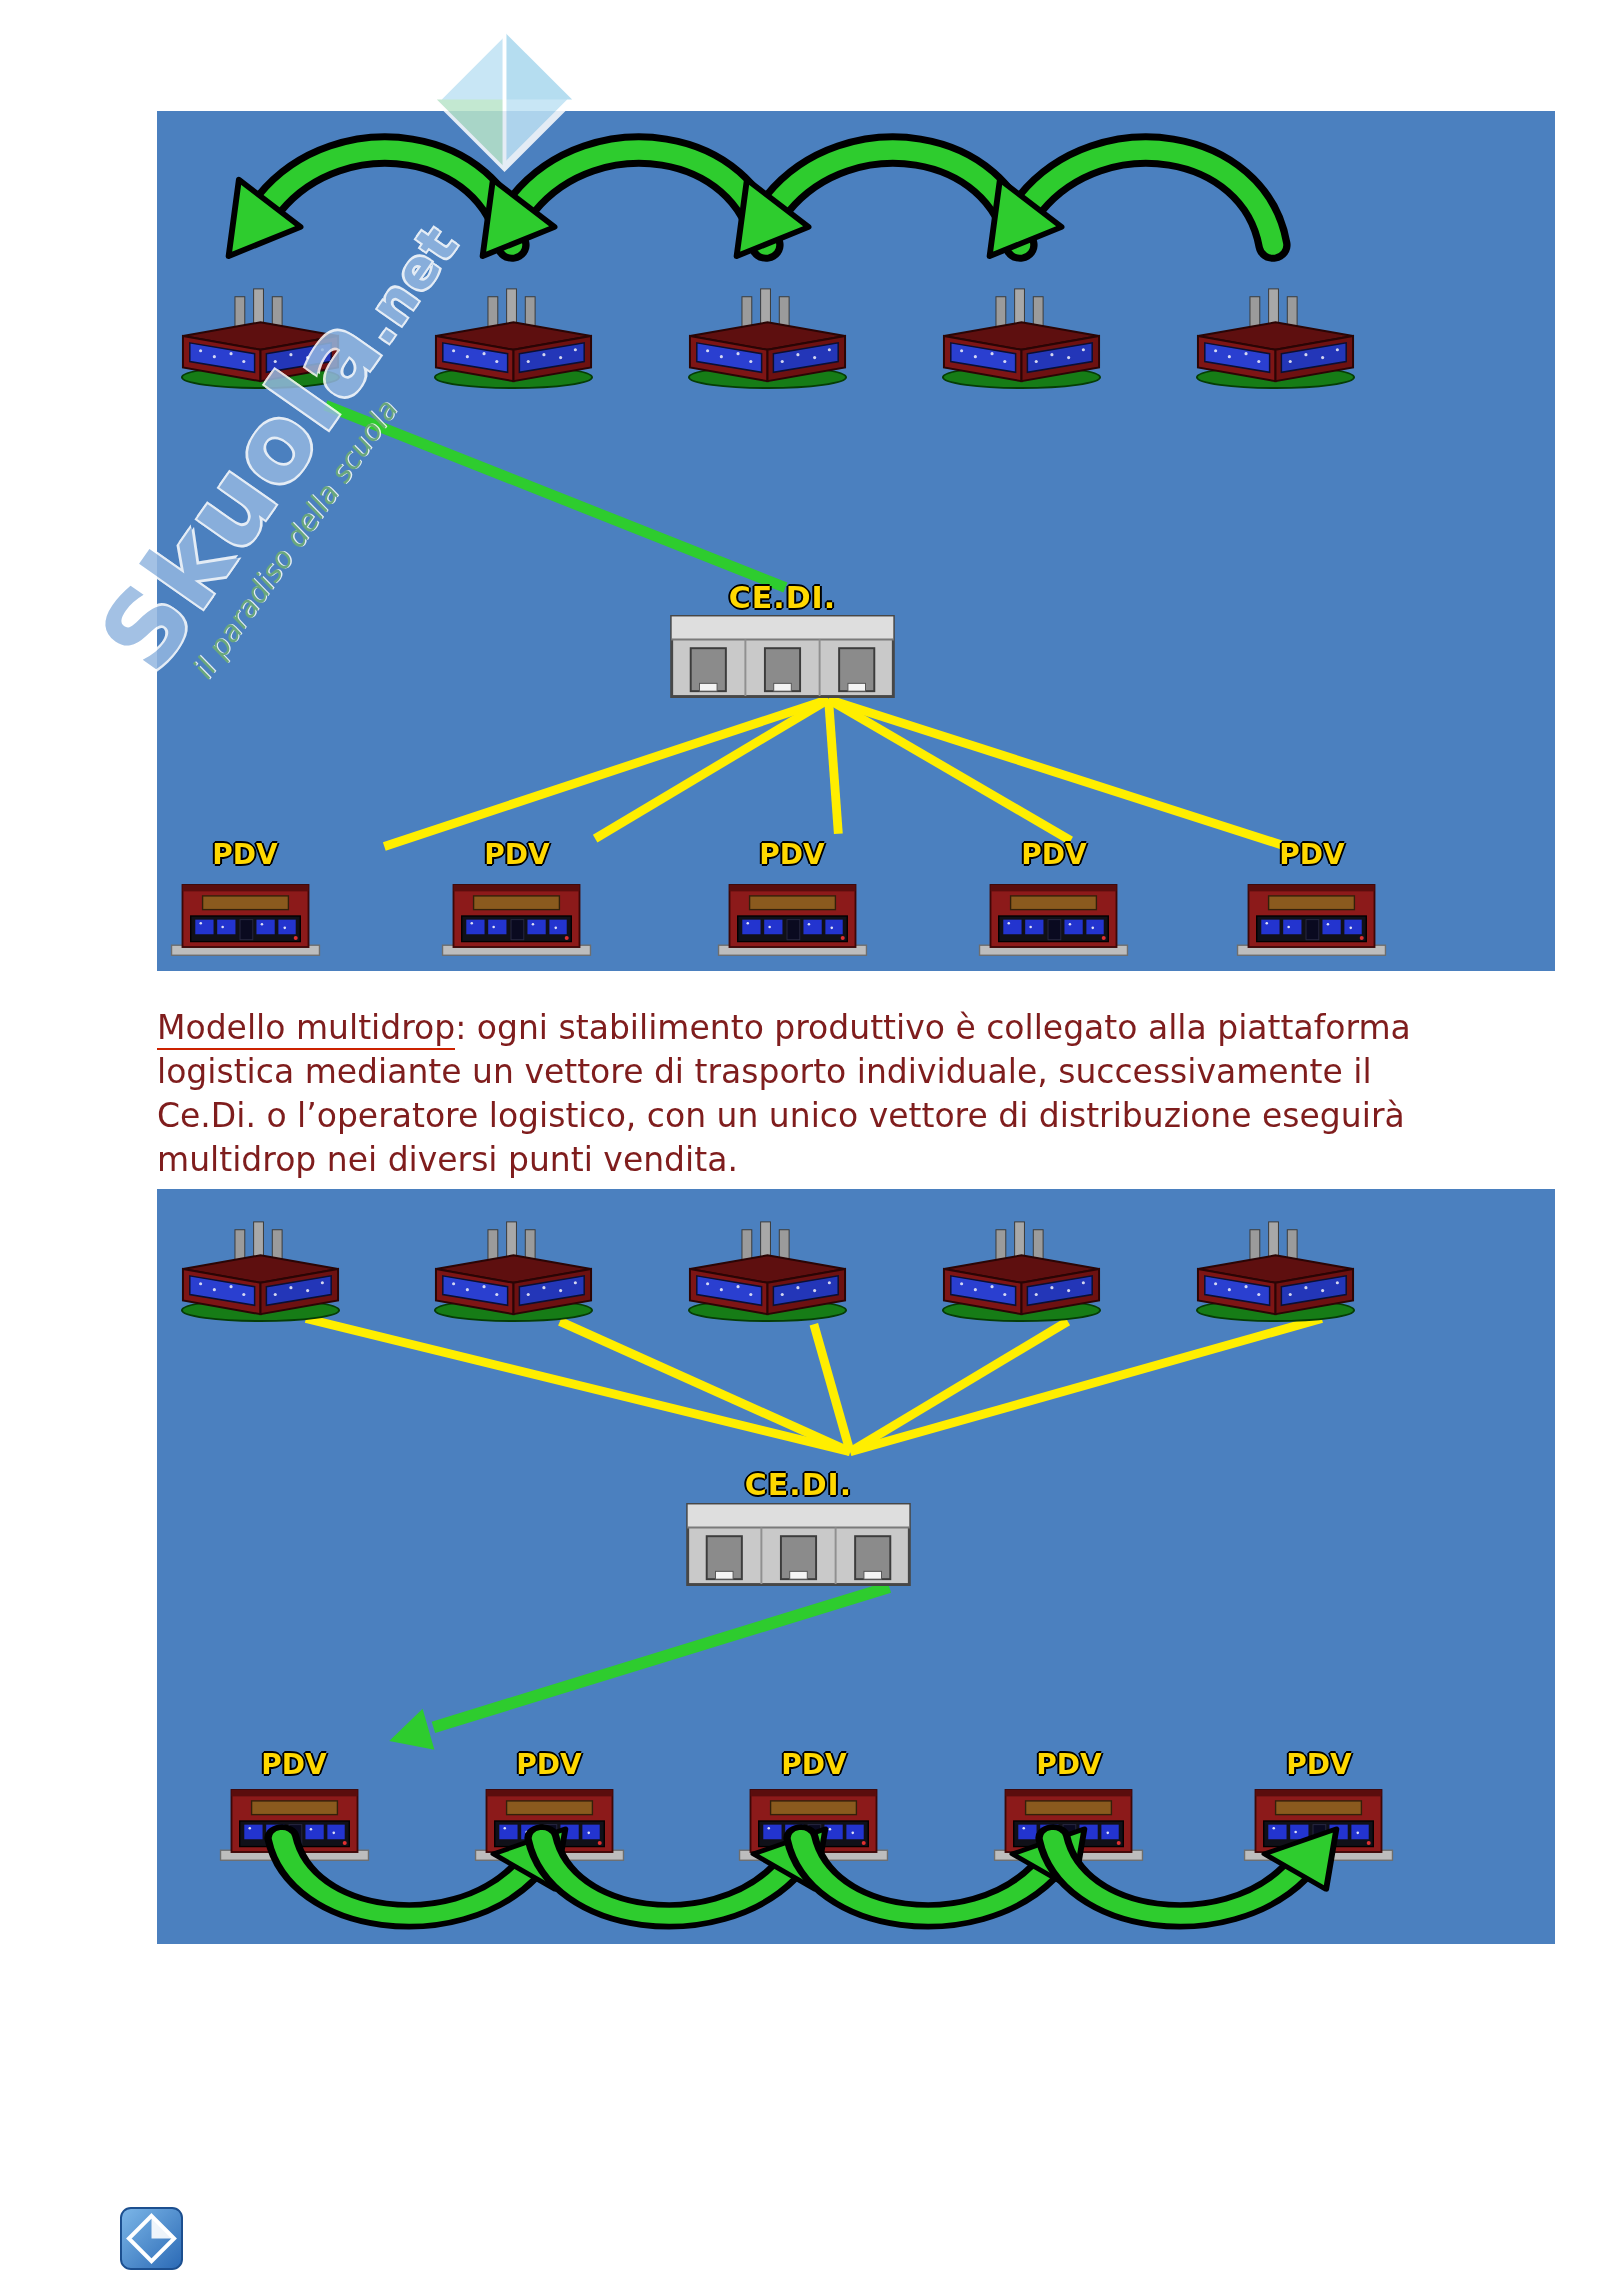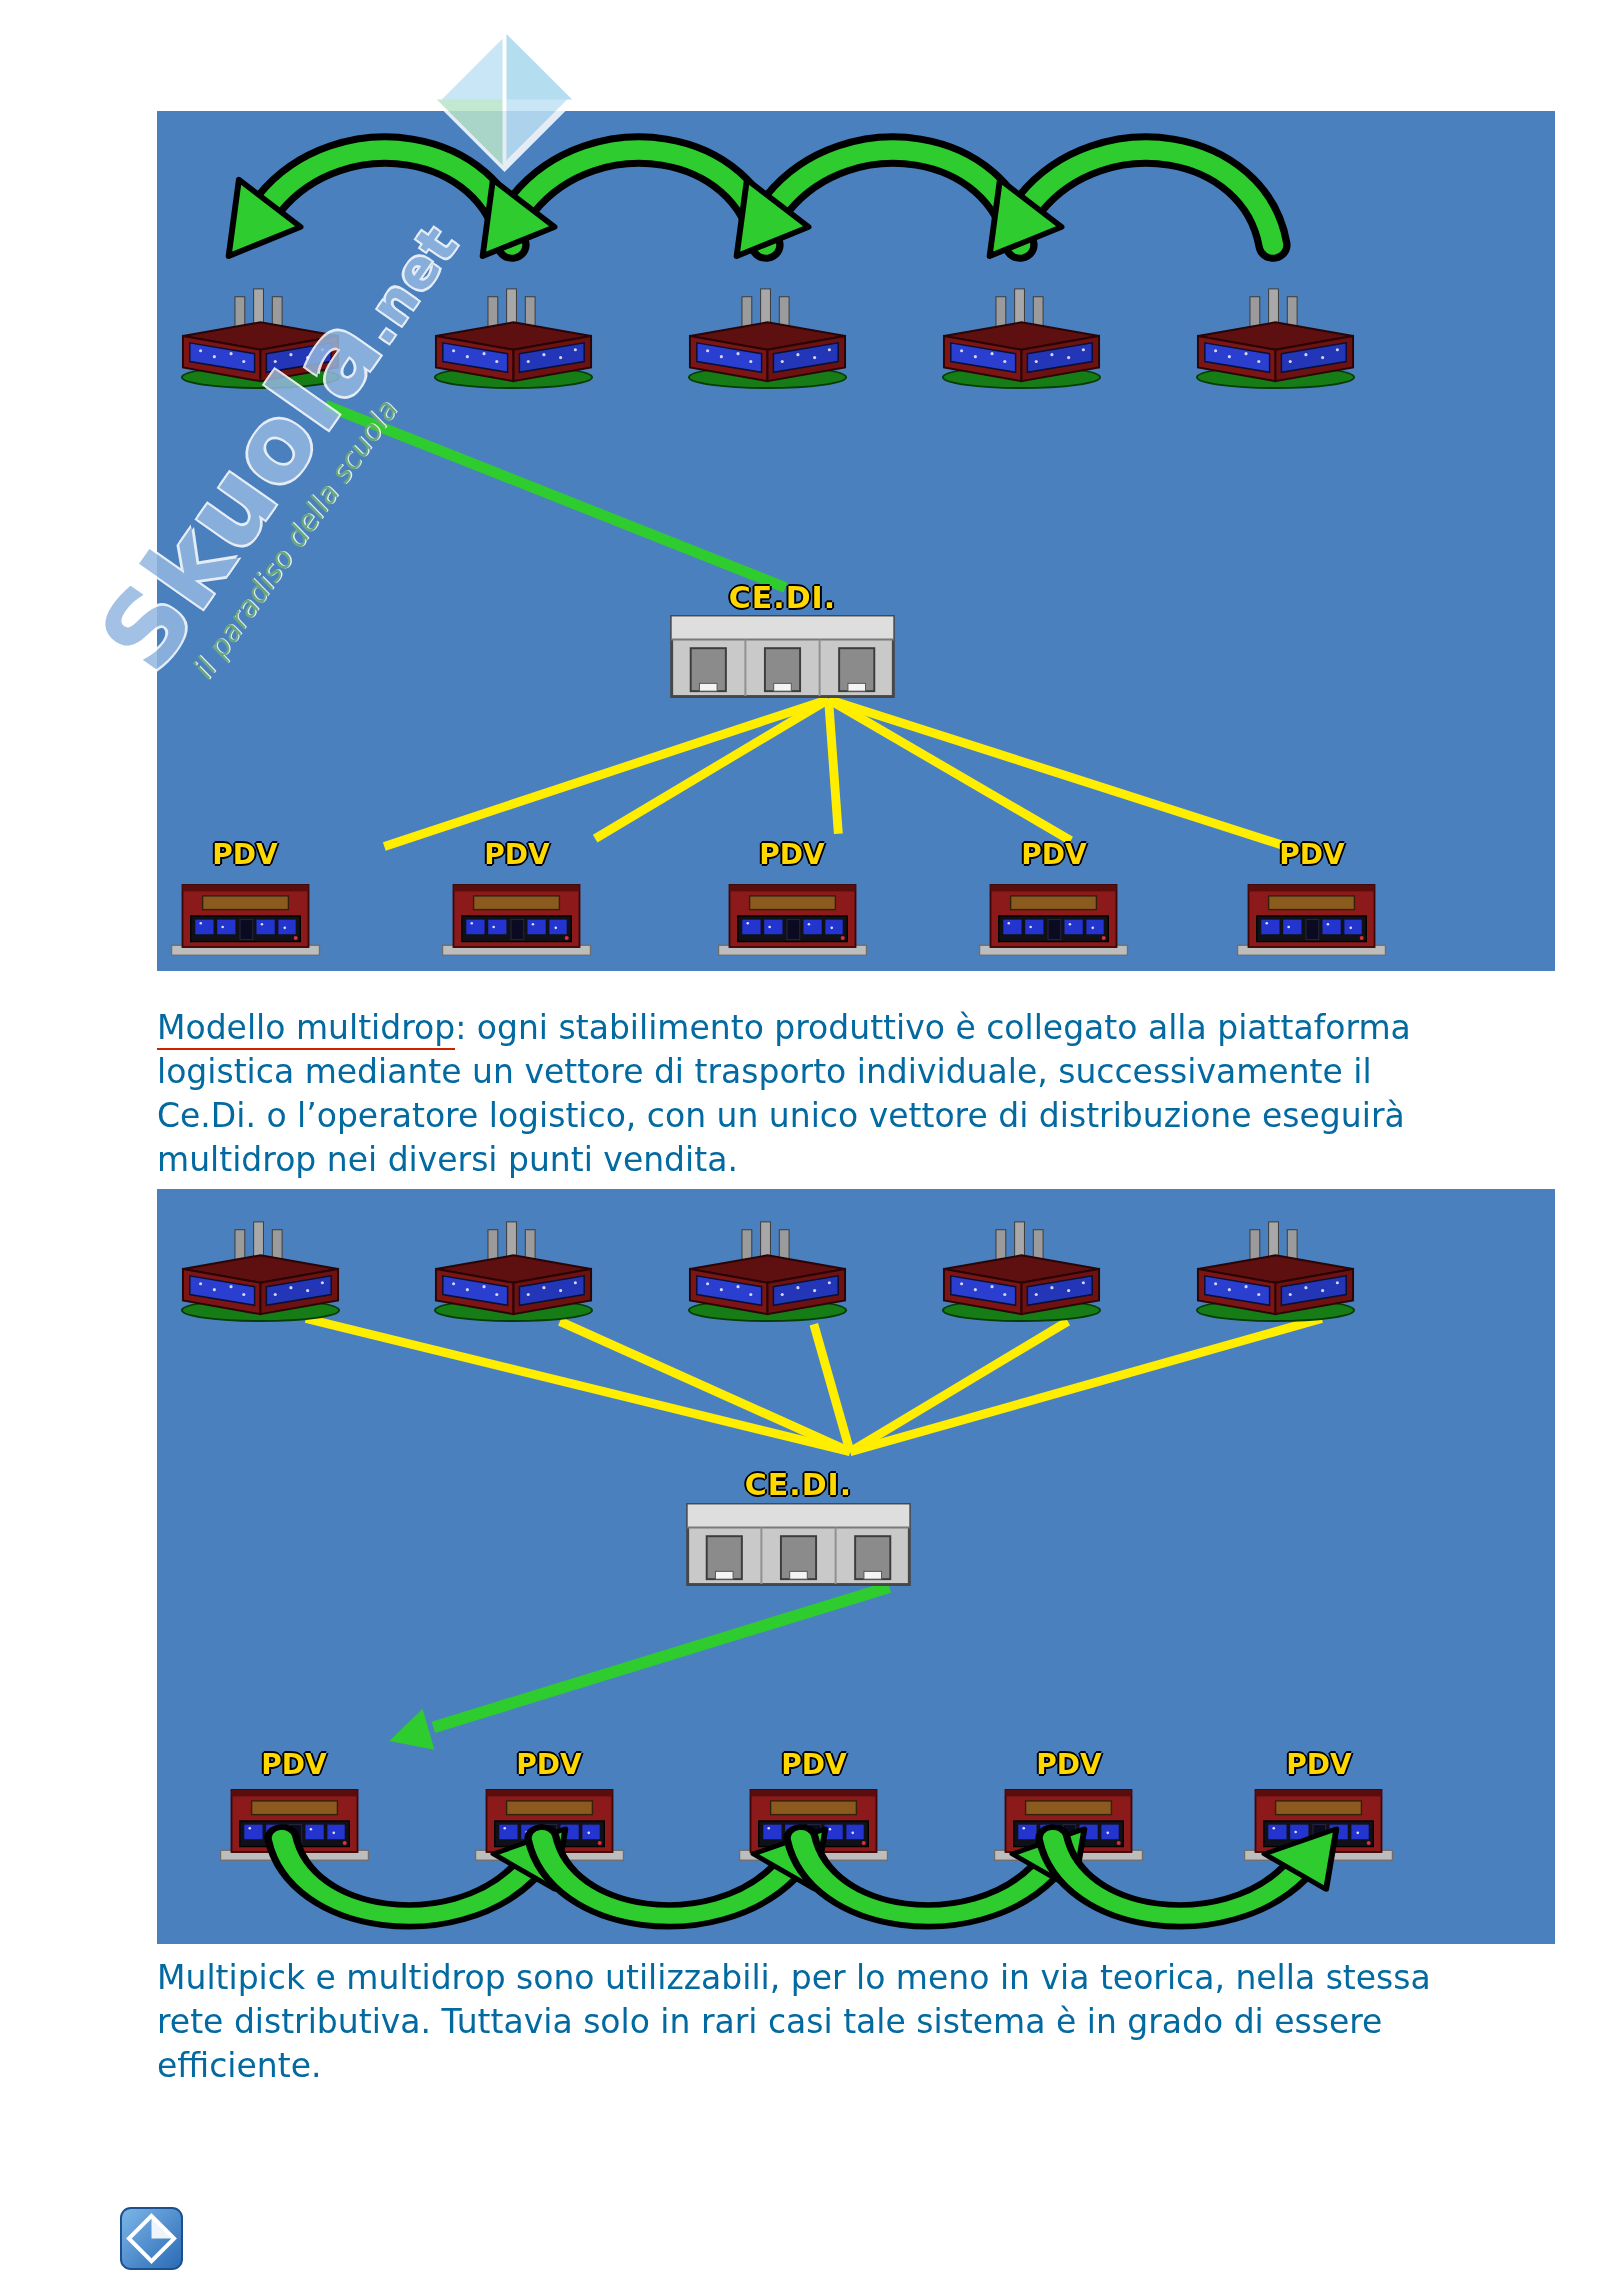--- a/index.html
+++ b/index.html
@@ -11,21 +11,21 @@
   .factory{width:167px;height:108px;}
   .store{width:157px;height:84px;}
   .warehouse{width:225px;height:83px;}
   .hop{width:323px;height:167px;}
   .hop2{width:323px;height:137px;}
   .diagram-label{position:absolute;font-weight:bold;color:#ffd800;text-align:center;
      text-shadow:-2px 0 0 #000,2px 0 0 #000,0 -2px 0 #000,0 2px 0 #000,
                  -1px -1px 0 #000,1px 1px 0 #000;}
   .cedi{font-size:30px;width:137px;letter-spacing:1px;}
   .pdv{font-size:28px;width:118px;}
-  .para{position:absolute;left:157px;width:1313px;font-size:33px;line-height:44px;color:#0369a1;margin:0;}
+  .para{position:absolute;left:157px;width:1313px;font-size:33px;line-height:44px;color:#7f1d1d;margin:0;}
   .u-red{border-bottom:2.9px solid #cc2200;padding-bottom:1px;}
   .watermark{position:absolute;left:0;top:0;width:100%;height:100%;opacity:.85;pointer-events:none;z-index:6;}
   .wm-brand{position:absolute;left:76px;top:623px;transform:rotate(-55deg);transform-origin:0 0;
      font-size:103px;font-weight:bold;color:#93b7e0;white-space:nowrap;letter-spacing:2px;
      text-shadow:2px 2px 0 #fff,-2px -2px 0 #fff,2px -2px 0 #fff,-2px 2px 0 #fff;}
   .wm-suffix{font-size:0.52em;}
   .wm-tagline{position:absolute;left:186px;top:665px;transform:rotate(-55deg);transform-origin:0 0;
      font-size:29px;font-style:italic;color:#6fae71;white-space:nowrap;text-shadow:1px 1px 0 #fff;}
 </style>
 </head>
@@ -245,21 +245,20 @@
         <use href="#g-hop-right"></use>
       </svg>
     <svg class="abs hop2" style="left:622px;top:617px" viewBox="0 0 220 120" preserveAspectRatio="none">
         <use href="#g-hop-right"></use>
       </svg>
     <svg class="abs hop2" style="left:874px;top:617px" viewBox="0 0 220 120" preserveAspectRatio="none">
         <use href="#g-hop-right"></use>
       </svg>
   </section>
 
-  <p class="para" style="top:1956px">Multipick e multidrop sono utilizzabili, per lo meno in via teorica, nella stessa rete distributiva. Tuttavia solo in rari casi tale sistema è in grado di essere efficiente.</p>
 
   <div class="watermark">
     <svg class="abs" style="left:431px;top:25.5px;width:147px;height:147px" viewBox="0 0 150 150">
       <polygon points="75,6 144,75 75,144 6,75" fill="#bfe2f4" stroke="#ffffff" stroke-width="7"></polygon>
       <polygon points="75,6 144,75 75,75" fill="#a9d8ee"></polygon>
       <polygon points="75,75 75,144 6,75" fill="#b9e4c9"></polygon>
       <line x1="75" y1="6" x2="75" y2="144" stroke="#ffffff" stroke-width="4"></line>
     </svg>
     <div class="wm-brand"><span>Skuola</span><span class="wm-suffix">.net</span></div>
     <div class="wm-tagline">il paradiso della scuola</div>

